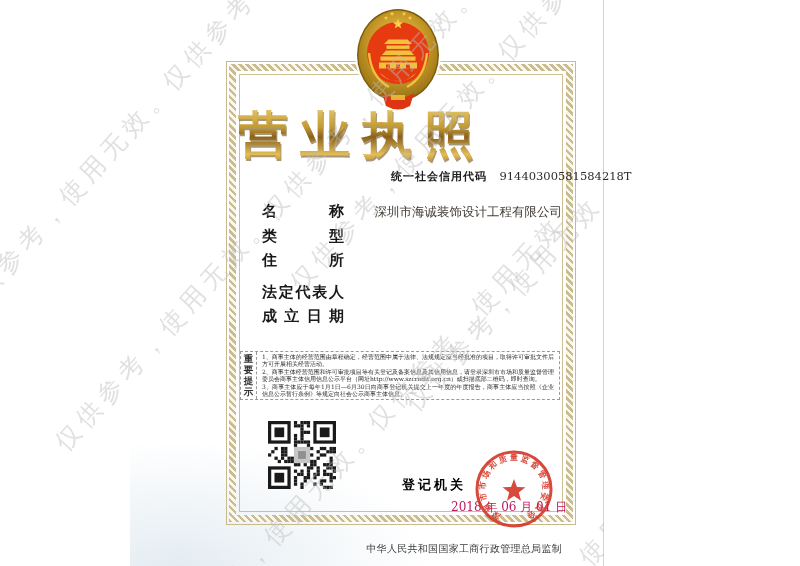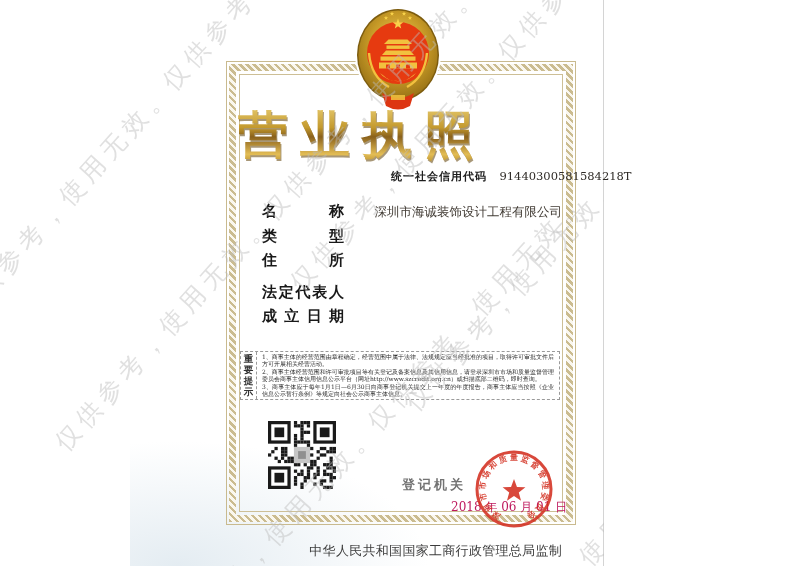--- a/index.html
+++ b/index.html
@@ -42,27 +42,27 @@
   .notice-side{flex:0 0 15px;border-right:1px dashed #9a9a9a;display:flex;flex-direction:column;
     justify-content:space-around;align-items:center;font-size:9.5px;font-weight:bold;color:#333;
     font-family:"DejaVu Serif",serif;padding:1px 0;}
   .notice-side span{display:block;line-height:10px;}
   .notice-body{flex:1;padding:2px 5px 1px 5px;}
   .notice-body p{margin:0 0 1px 0;font-size:6px;line-height:6.9px;color:#2c2c2c;
     font-family:"DejaVu Serif",serif;text-align:justify;}
   
   #qr{position:absolute;left:268px;top:421px;z-index:5;}
   
-  .reg-label{position:absolute;left:402px;top:476px;font-size:13px;font-weight:bold;color:#737373;
+  .reg-label{position:absolute;left:402px;top:476px;font-size:13px;font-weight:bold;color:#000000;
     letter-spacing:3px;z-index:5;white-space:nowrap;}
   .reg-date{position:absolute;left:451px;top:499px;font-size:12px;color:#be185d;z-index:5;
     font-family:"DejaVu Serif",serif;white-space:nowrap;}
   #seal{position:absolute;left:472px;top:447px;width:84px;height:84px;z-index:7;opacity:.88;}
   
-  .footer{position:absolute;right:238px;top:542px;font-size:13px;color:#3c3c3c;z-index:5;
+  .footer{position:absolute;right:238px;top:542px;font-size:10px;color:#3c3c3c;z-index:5;
     font-family:Liberation Sans, sans-serif;letter-spacing:.3px;}
 </style>
 </head>
 <body>
 
 <div id="stage">
 
   <div class="paper-tint"></div>
   <div class="paper-edge"></div>
 

